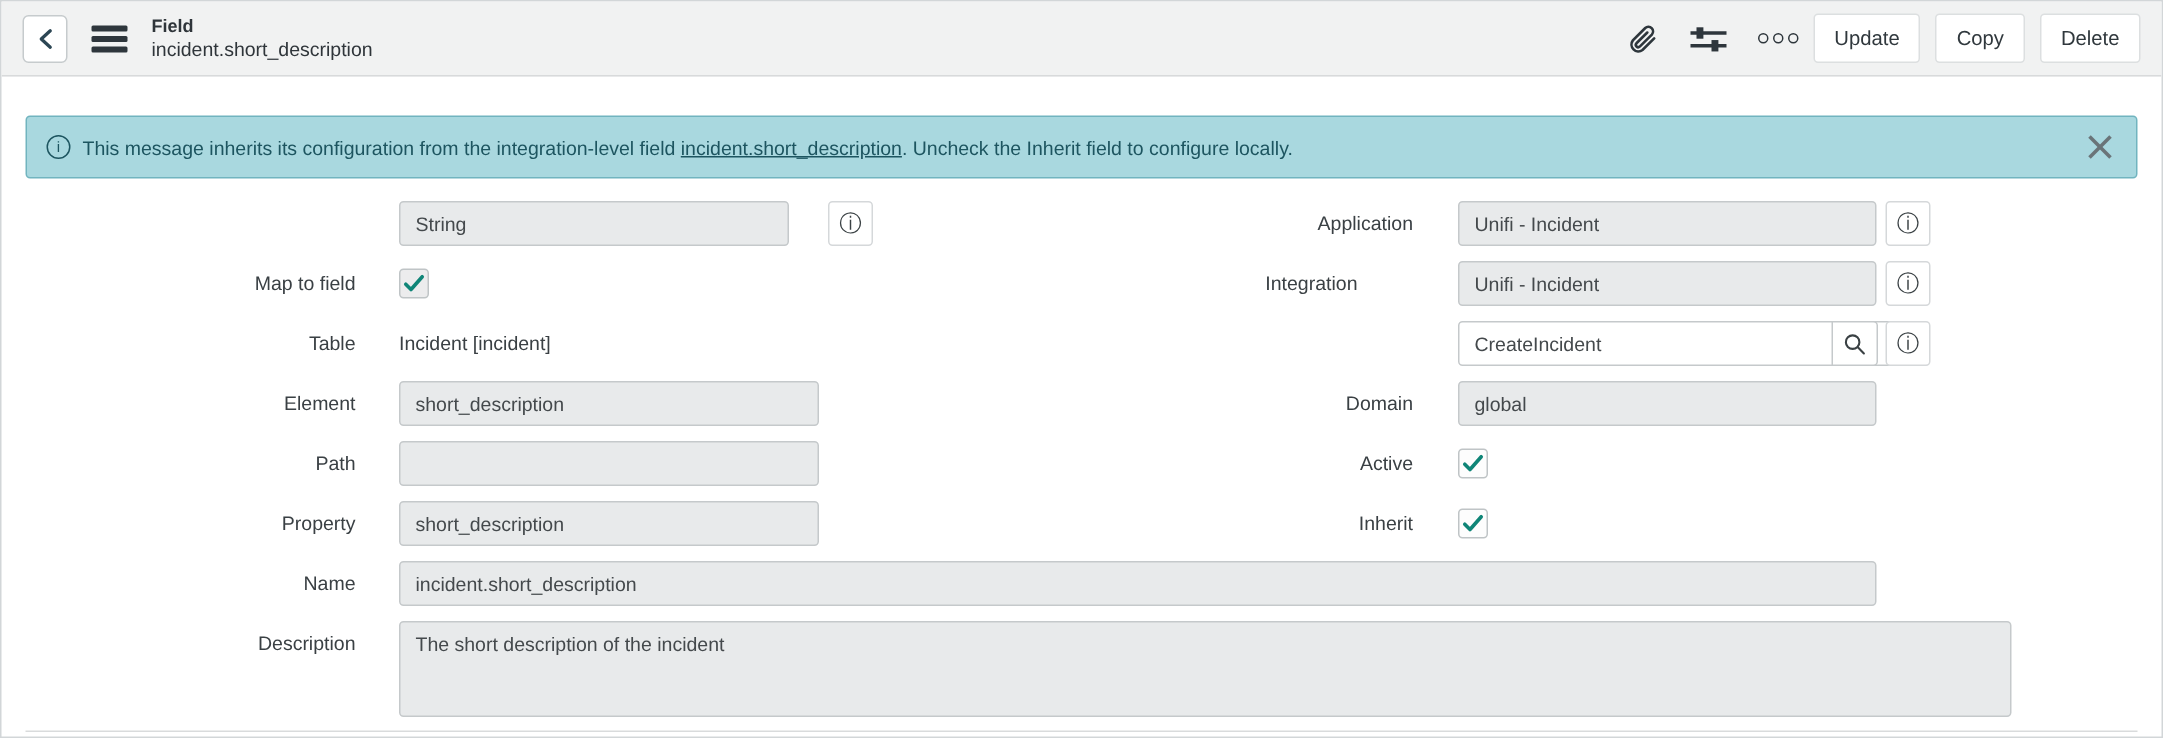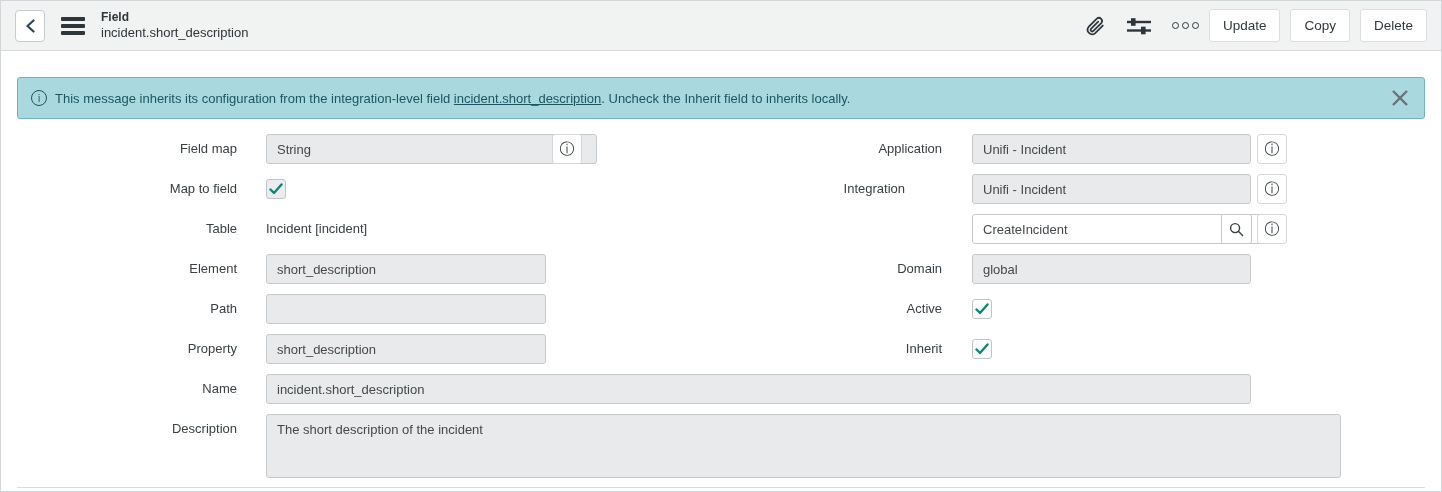--- a/index.html
+++ b/index.html
@@ -144,31 +144,30 @@
         <i></i>
     </div>
 
     <button class="hdr-btn">Update</button>
     <button class="hdr-btn">Copy</button>
     <button class="hdr-btn">Delete</button>
   </div>
 
   <div class="banner">
     <i class="banner-info-icon">i</i>
-    <span><span>This message inherits its configuration from the integration-level field </span><a>incident.short_description</a><span>. Uncheck the Inherit field to inherits locally.</span></span>
+    <span><span>This message inherits its configuration from the integration-level field </span><a>incident.short_description</a><span>. Uncheck the Inherit field to configure locally.</span></span>
     <button class="banner-close">
       <svg width="20" height="20" viewBox="0 0 20 20">
         <line x1="3" y1="3" x2="17" y2="17" stroke="#6a7478" stroke-width="2.4"></line>
         <line x1="17" y1="3" x2="3" y2="17" stroke="#6a7478" stroke-width="2.4"></line>
       </svg>
     </button>
   </div>
 
-  <label class="fld-label" style="left:36px; top:133px;">Field map</label>
-  <input class="inp disabled" style="left: 265px; top: 133px; width: 331px;" readonly="" value="String">
+  <input class="inp disabled" style="left: 265px; top: 133px; width: 260px;" readonly="" value="String">
   <button class="info-btn" style="left:551px; top:133px;">
       <span>ⓘ</span>
     </button>
 
   <label class="fld-label" style="left:36px; top:173px;">Map to field</label>
   <div class="checkbox gray" style="left:265px; top:178px;">
     <svg width="14" height="12" viewBox="0 0 14 12">
       <polyline points="1.5,6.5 5,10 12.5,1.5" fill="none" stroke="#0f8577" stroke-width="2.4" stroke-linecap="round" stroke-linejoin="round"></polyline>
     </svg>
   </div>

